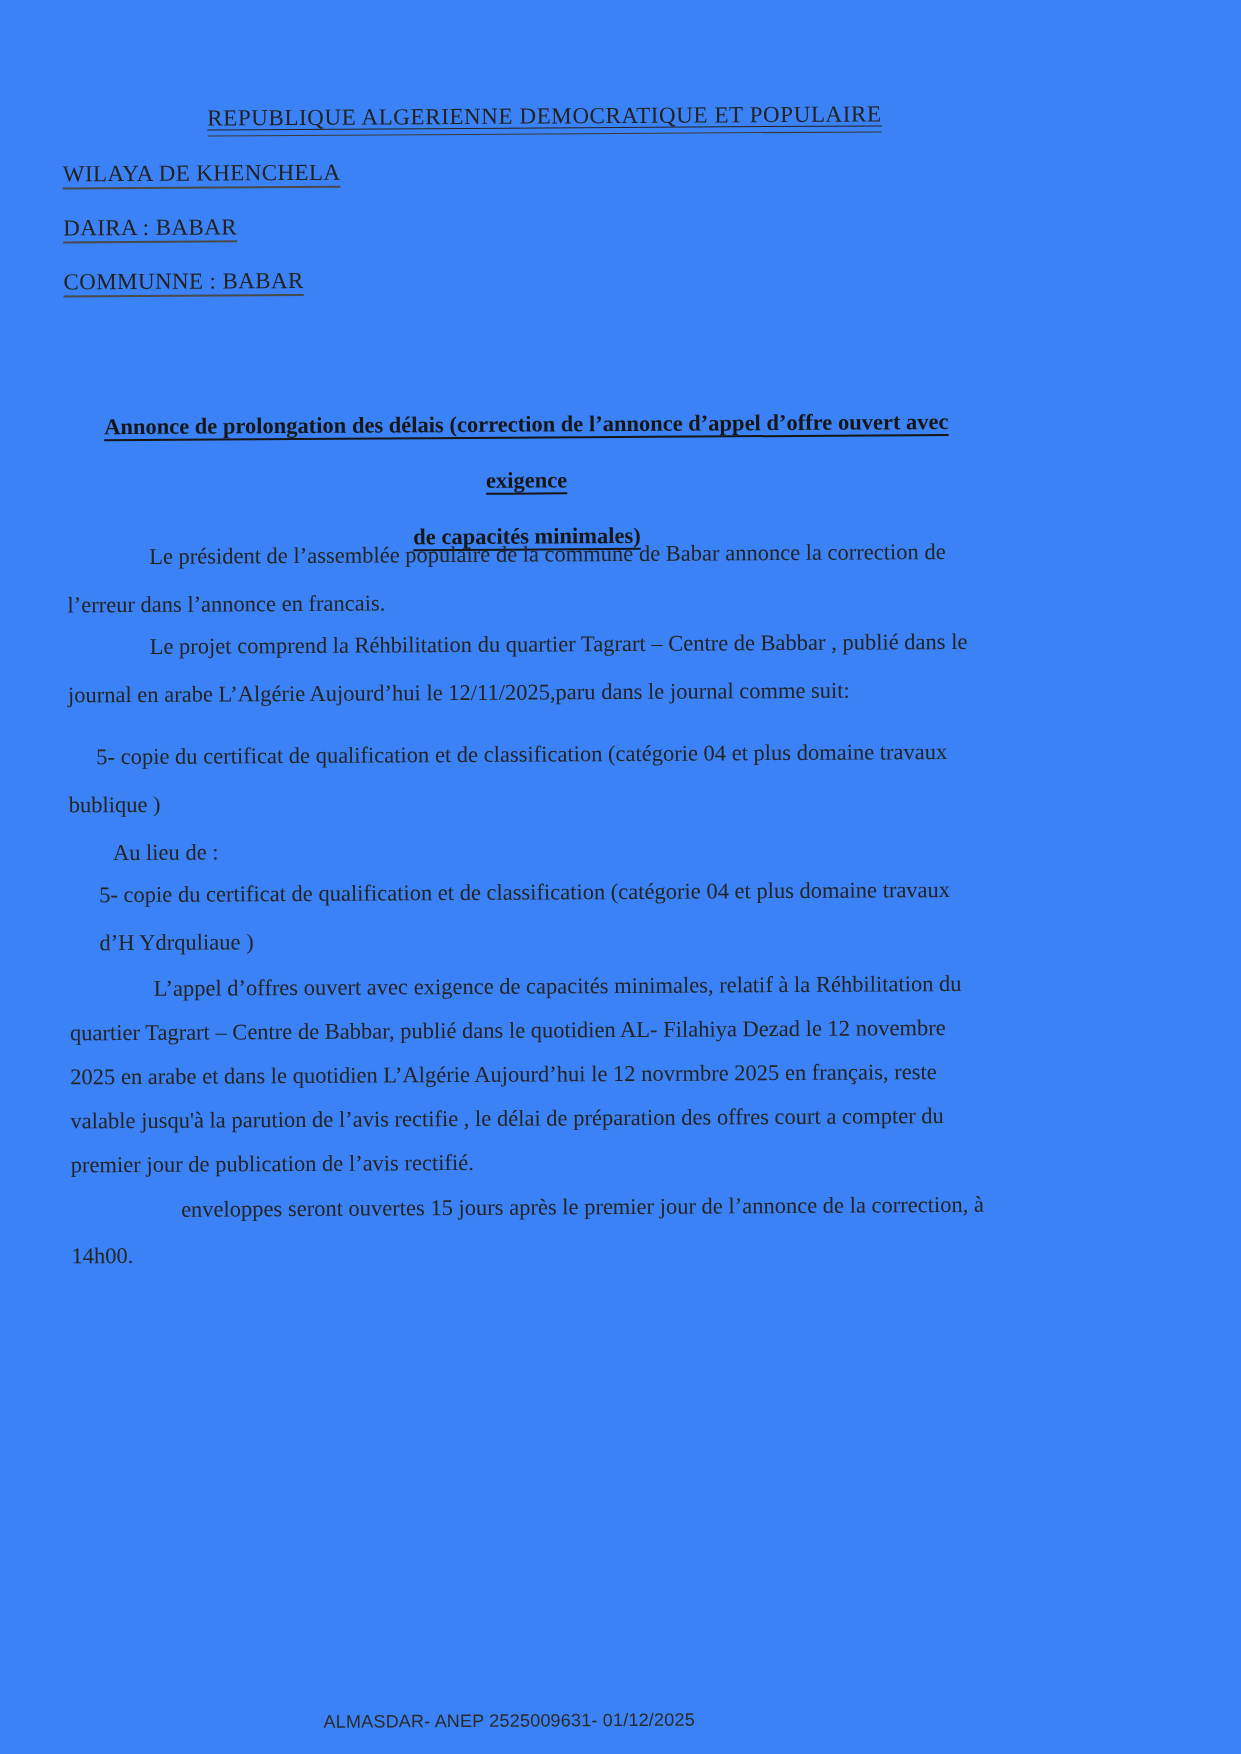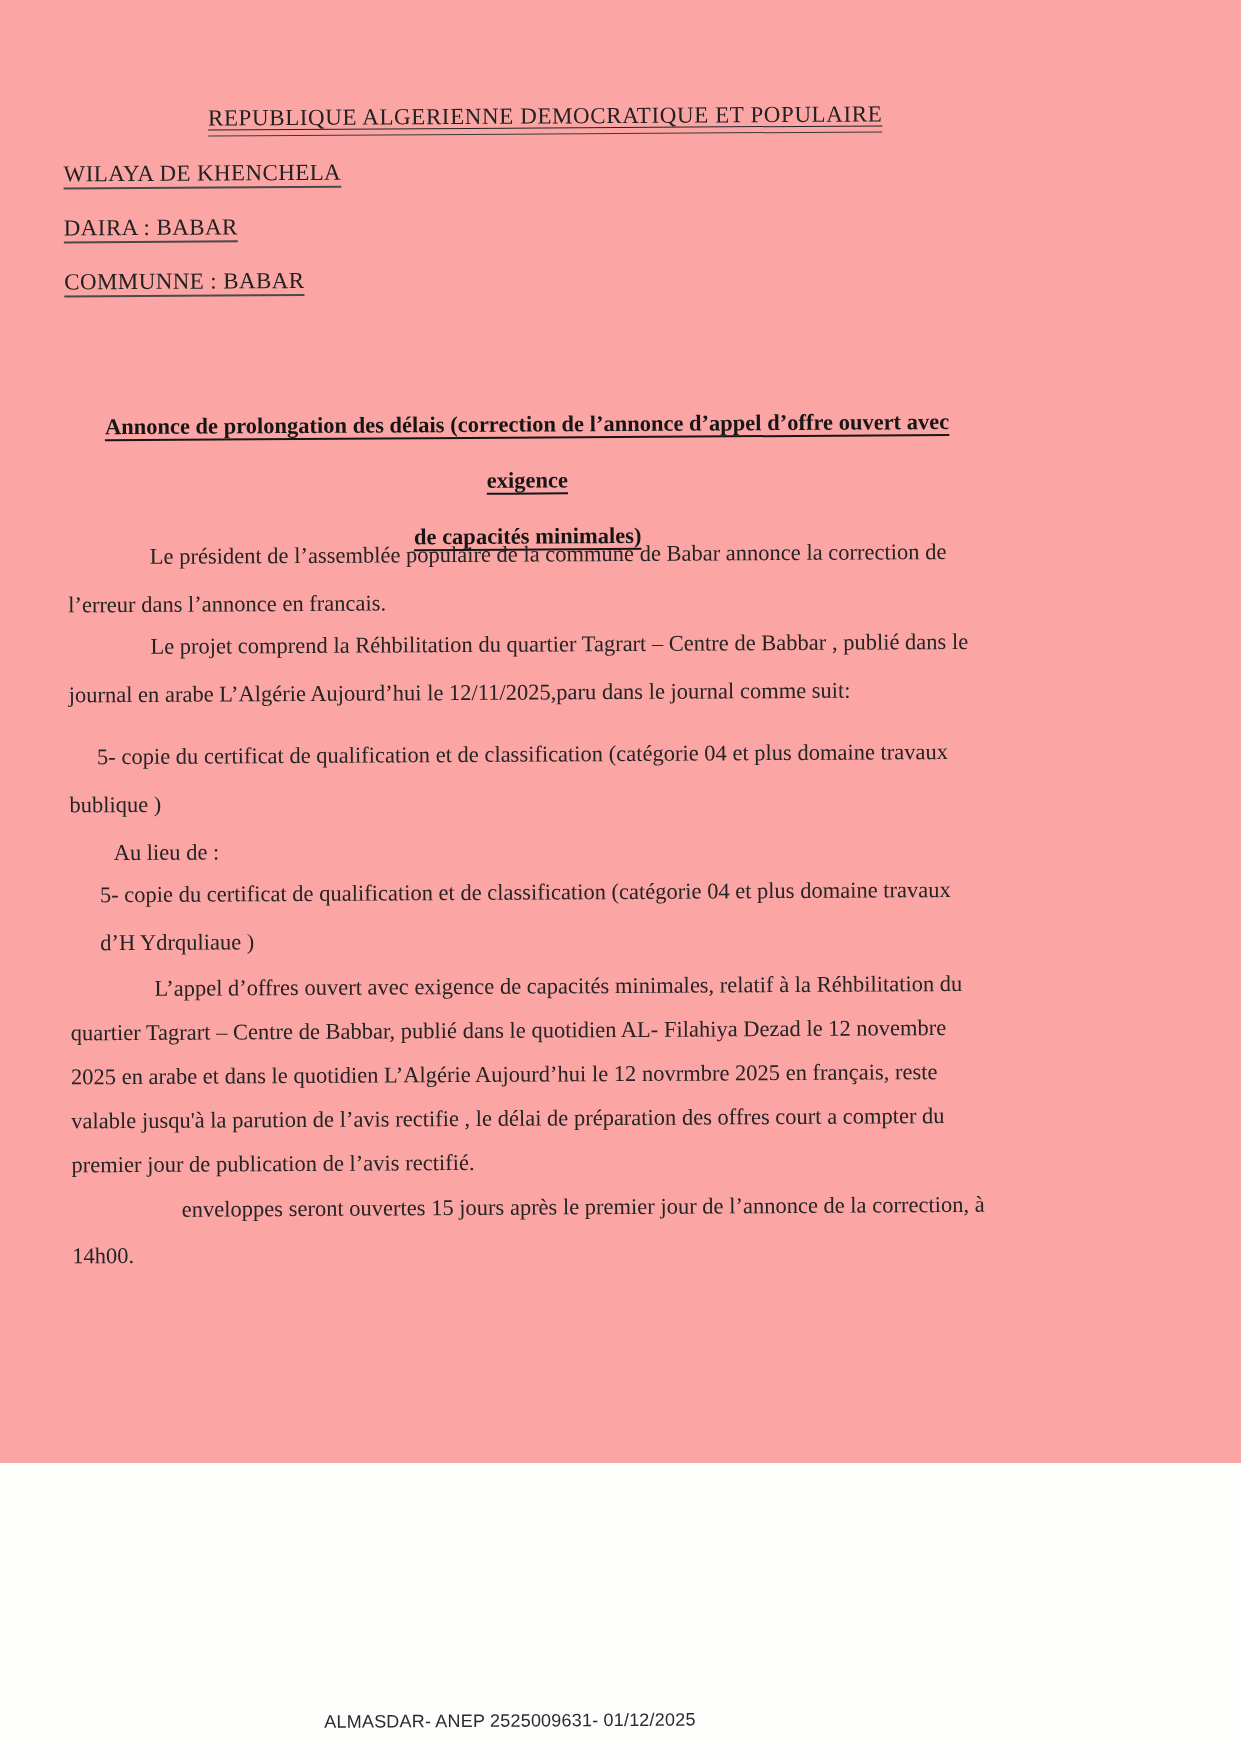--- a/index.html
+++ b/index.html
@@ -6,22 +6,22 @@
     margin: 0;
     padding: 0;
     width: 1241px;
     height: 1754px;
     background: #fdfdfc;
     overflow: hidden;
   }
   .page {
     position: relative;
     width: 1241px;
-    height: 1463px;
-    background: #fca5a5;
+    height: 1754px;
+    background: #3b82f6;
     color: #1e1e1e;
     font-family: "Liberation Serif", "DejaVu Serif", serif;
   }
   .page-inner {
     position: absolute;
     inset: 0;
     transform: rotate(-0.35deg);
     transform-origin: 50% 40%;
   }
   .abs { position: absolute; }

